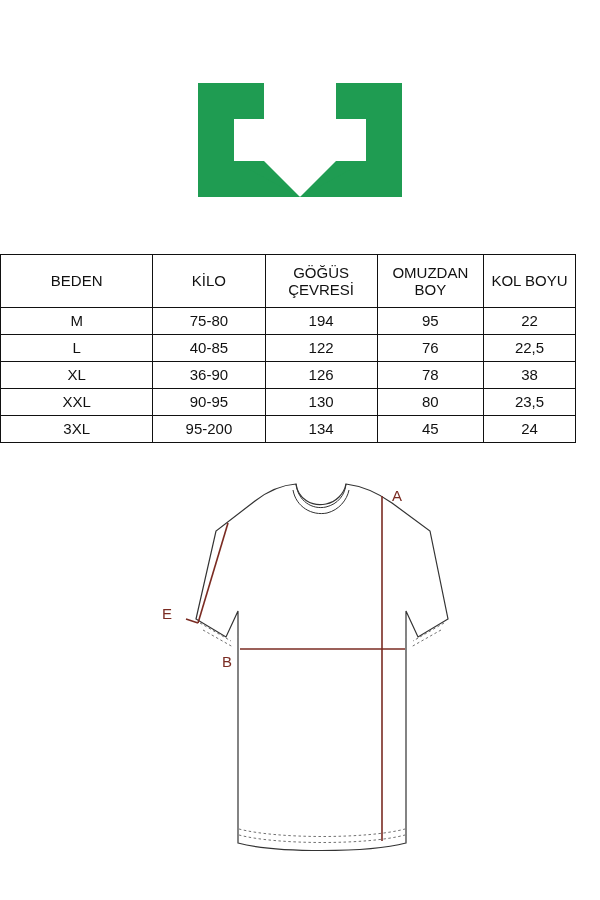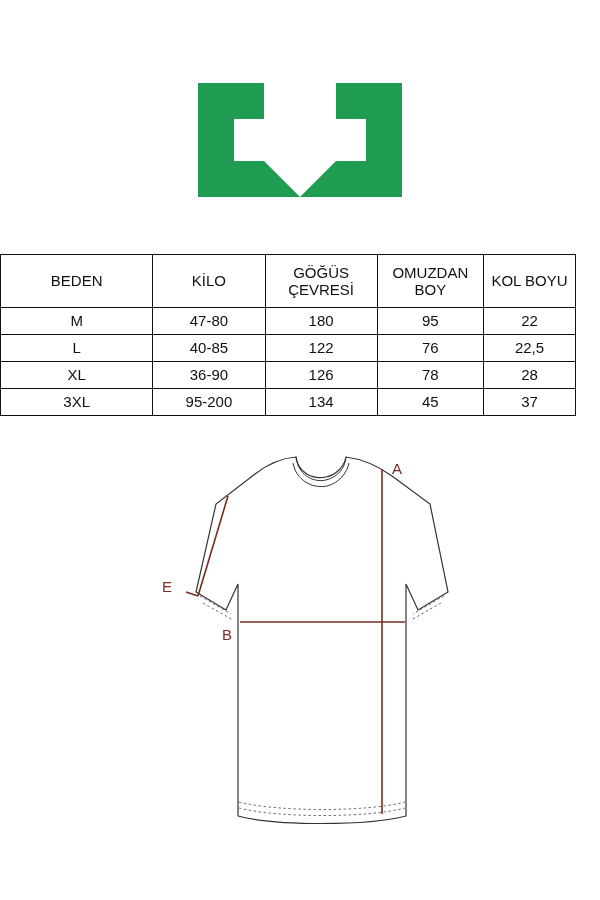--- a/index.html
+++ b/index.html
@@ -137,45 +137,52 @@
             <span class="two-line">BOY</span>
           </th>
           <th>
             <span class="two-line">KOL BOYU</span>
           </th>
         </tr>
       </thead>
       <tbody>
         <tr>
           <td>M</td>
-          <td>47-80</td>
-          <td>180</td>
+          <td>75-80</td>
+          <td>194</td>
           <td>95</td>
           <td>22</td>
         </tr>
         <tr>
           <td>L</td>
           <td>40-85</td>
           <td>122</td>
           <td>76</td>
           <td>22,5</td>
         </tr>
         <tr>
           <td>XL</td>
           <td>36-90</td>
           <td>126</td>
           <td>78</td>
-          <td>28</td>
+          <td>38</td>
+        </tr>
+        <tr>
+          <td>XXL</td>
+          <td>90-95</td>
+          <td>130</td>
+          <td>80</td>
+          <td>23,5</td>
         </tr>
         <tr>
           <td>3XL</td>
           <td>95-200</td>
           <td>134</td>
           <td>45</td>
-          <td>37</td>
+          <td>24</td>
         </tr>
       </tbody>
     </table>
   </div>
 
   <div class="diagram-wrap">
     <svg class="diagram-svg" width="400" height="420" viewBox="0 0 400 420">
 
       <g fill="#ffffff" stroke="#333333" stroke-width="1.2">
         <path d="M155 30

